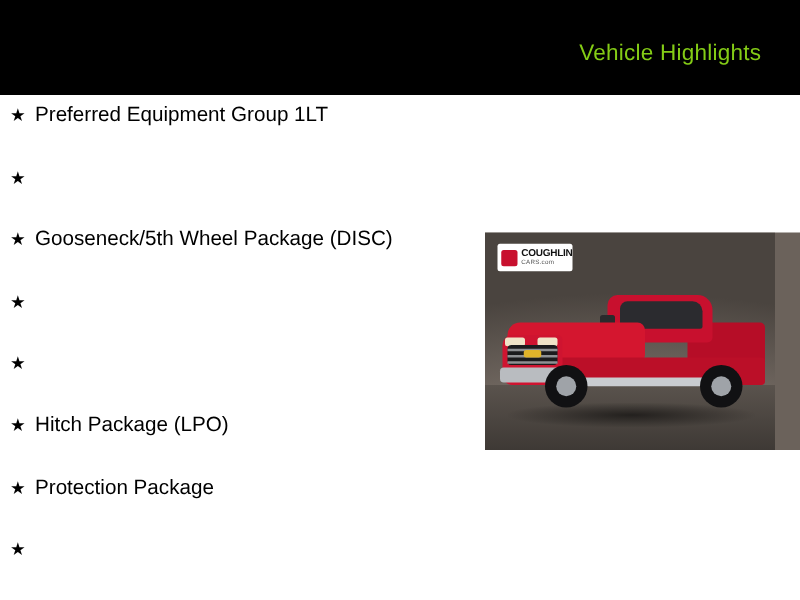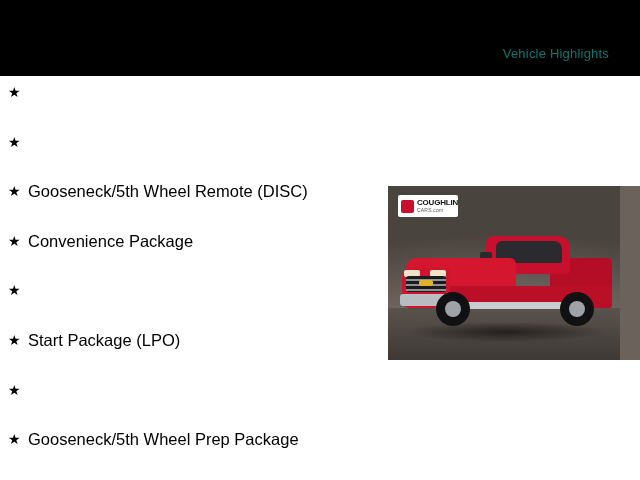--- a/index.html
+++ b/index.html
@@ -23,23 +23,23 @@
     position: absolute;
     left: 0;
     top: 0;
     width: 640px;
     height: 76px;
     background: #000000;
   }
   .header-title {
     position: absolute;
     right: 31px;
-    top: 46px;
-    color: #0f766e;
-    font-size: 13px;
+    top: 32px;
+    color: #84cc16;
+    font-size: 18px;
     letter-spacing: 0.2px;
     white-space: nowrap;
   }
   .content {
     position: absolute;
     left: 0;
     top: 76px;
     width: 640px;
     height: 404px;
   }
@@ -301,45 +301,45 @@
 
   <div class="header-bar">
     <div class="header-title">Vehicle Highlights</div>
   </div>
 
   <div class="content">
 
     <ul class="list">
       <li class="list-item">
         <span class="bullet">★</span>
-      </li>
-      <li class="list-item">
-        <span class="bullet">★</span>
-      </li>
-      <li class="list-item">
-        <span class="bullet">★</span>
-        <span class="item-label">Gooseneck/5th Wheel Remote (DISC)</span>
-      </li>
-      <li class="list-item">
-        <span class="bullet">★</span>
-        <span class="item-label">Convenience Package</span>
-      </li>
-      <li class="list-item">
-        <span class="bullet">★</span>
-      </li>
-      <li class="list-item">
-        <span class="bullet">★</span>
-        <span class="item-label">Start Package (LPO)</span>
-      </li>
-      <li class="list-item">
-        <span class="bullet">★</span>
-      </li>
-      <li class="list-item">
-        <span class="bullet">★</span>
-        <span class="item-label">Gooseneck/5th Wheel Prep Package</span>
+        <span class="item-label">Preferred Equipment Group 1LT</span>
+      </li>
+      <li class="list-item">
+        <span class="bullet">★</span>
+      </li>
+      <li class="list-item">
+        <span class="bullet">★</span>
+        <span class="item-label">Gooseneck/5th Wheel Package (DISC)</span>
+      </li>
+      <li class="list-item">
+        <span class="bullet">★</span>
+      </li>
+      <li class="list-item">
+        <span class="bullet">★</span>
+      </li>
+      <li class="list-item">
+        <span class="bullet">★</span>
+        <span class="item-label">Hitch Package (LPO)</span>
+      </li>
+      <li class="list-item">
+        <span class="bullet">★</span>
+        <span class="item-label">Protection Package</span>
+      </li>
+      <li class="list-item">
+        <span class="bullet">★</span>
       </li>
     </ul>
 
     <div class="photo">
       <div class="photo-bg"></div>
       <div class="photo-floor"></div>
       <div class="photo-shadow"></div>
 
       <div class="truck">
         <div class="bed"></div>

